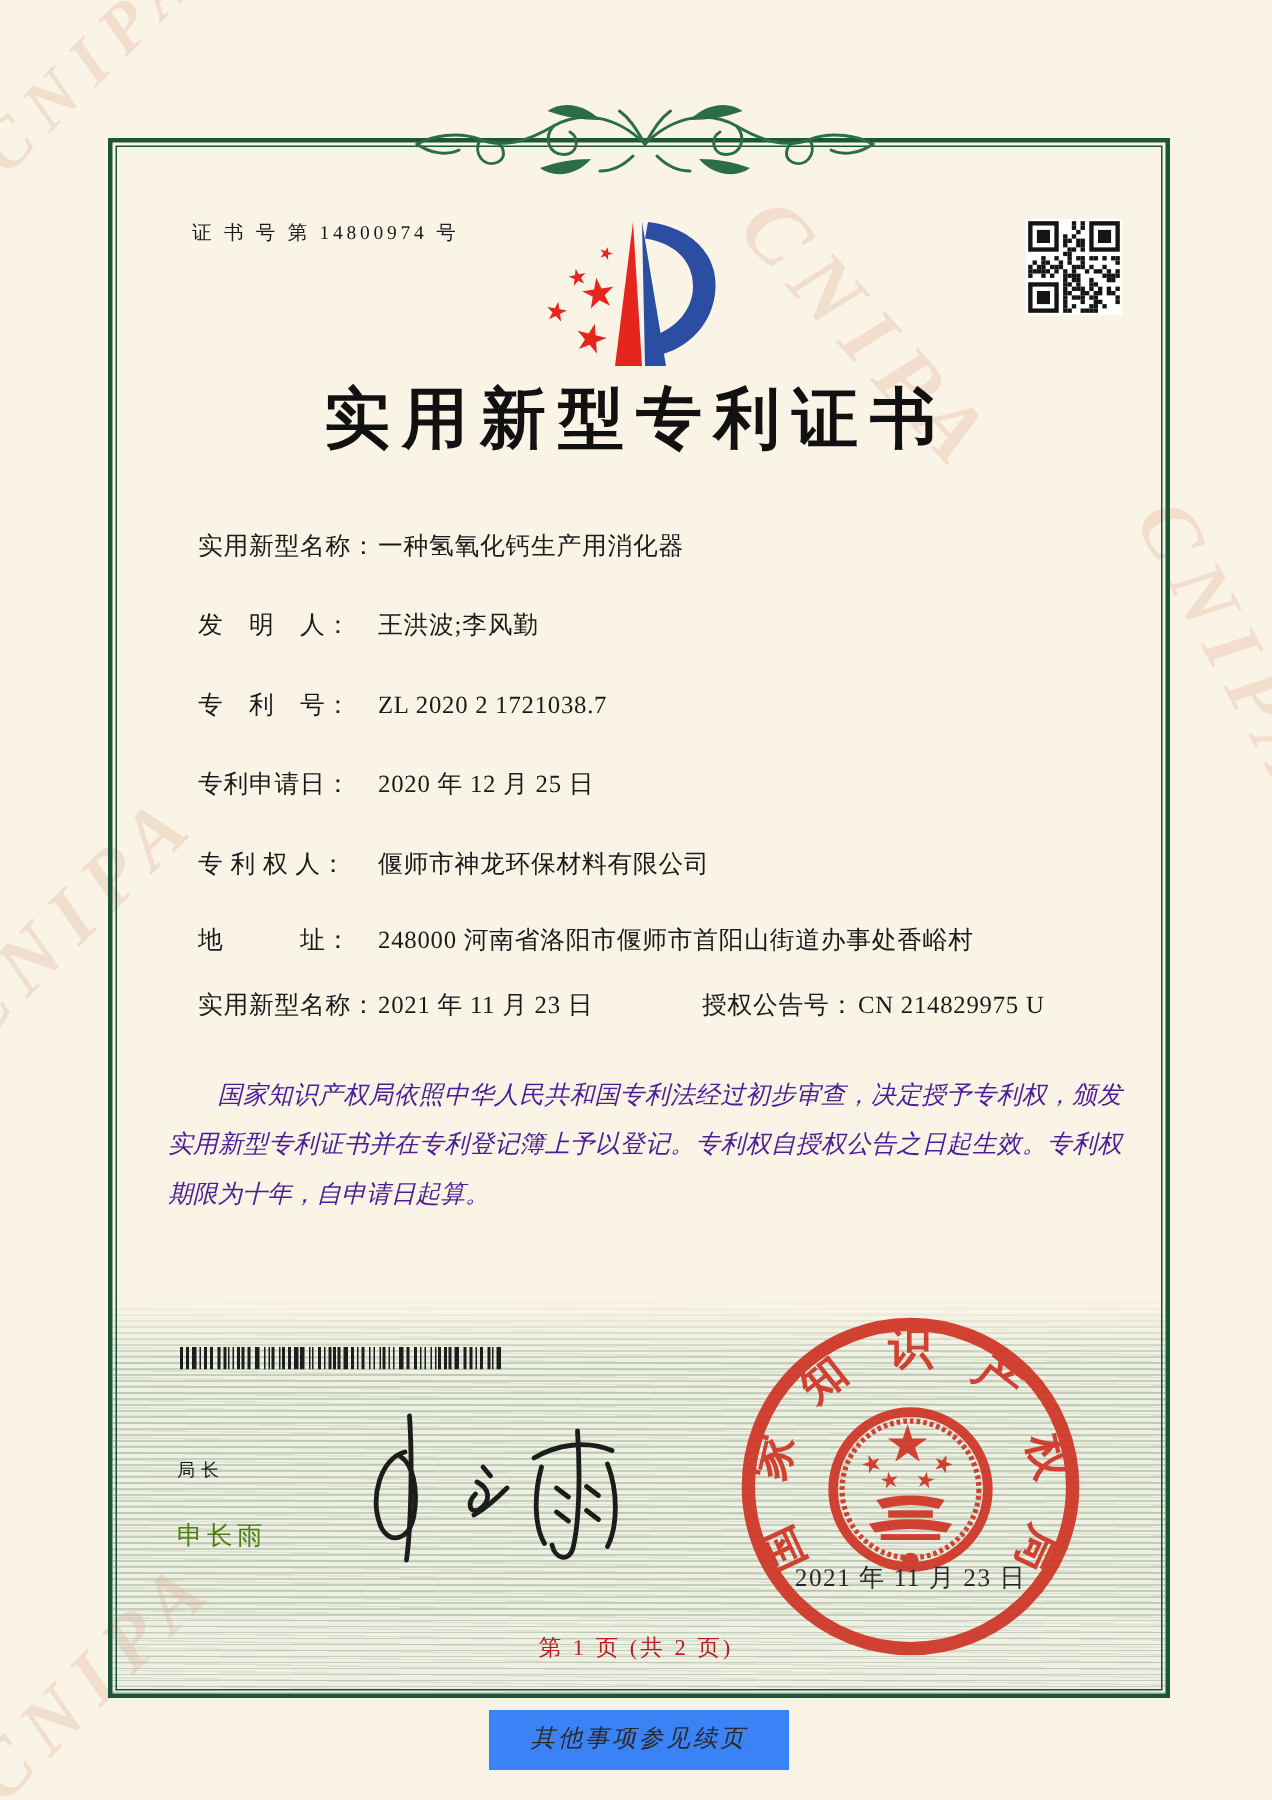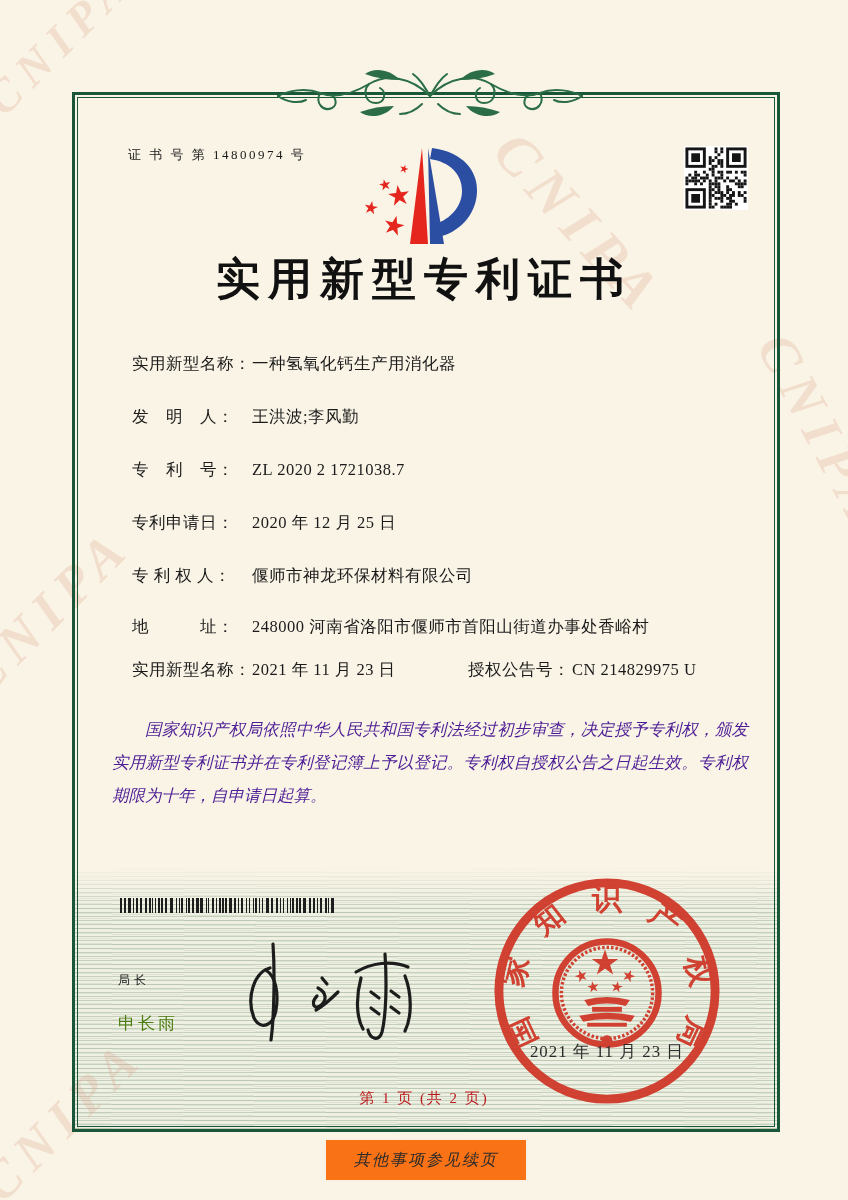--- a/index.html
+++ b/index.html
@@ -79,21 +79,21 @@
     font-size:17px;letter-spacing:3px;z-index:4;color:#4d7c0f;text-align:right;}
   .signature{left:228px;top:934px;z-index:5;}
   .seal{left:488px;top:872px;z-index:5;}
   .seal-char{font-size:30px;font-weight:700;fill:#cf3526;font-family:"Liberation Serif",serif;}
   .seal-date{font-size:17px;fill:#1c1c1c;letter-spacing:1px;font-family:"Liberation Serif",serif;}
 
   
   .page-num{left:0;top:1089px;width:848px;text-align:center;font-size:15px;
     letter-spacing:2px;z-index:4;color:#b91c1c;}
   .note-box{
-    left:326px;top:1140px;width:200px;height:40px;z-index:4;background:#f97316;
+    left:326px;top:1140px;width:200px;height:40px;z-index:4;background:#3b82f6;
     text-align:center;line-height:40px;font-size:16px;font-style:italic;
     letter-spacing:2px;color:#2a2a2a;box-shadow:0 0 2px rgba(0,0,0,0.06);
   }
 </style>
 </head>
 <body>
 
 <svg width="0" height="0" style="position:absolute" aria-hidden="true">
   <defs>
     <path id="star5" d="M0,-1 L0.588,0.809 L-0.951,-0.309 L0.951,-0.309 L-0.588,0.809 Z"></path>

